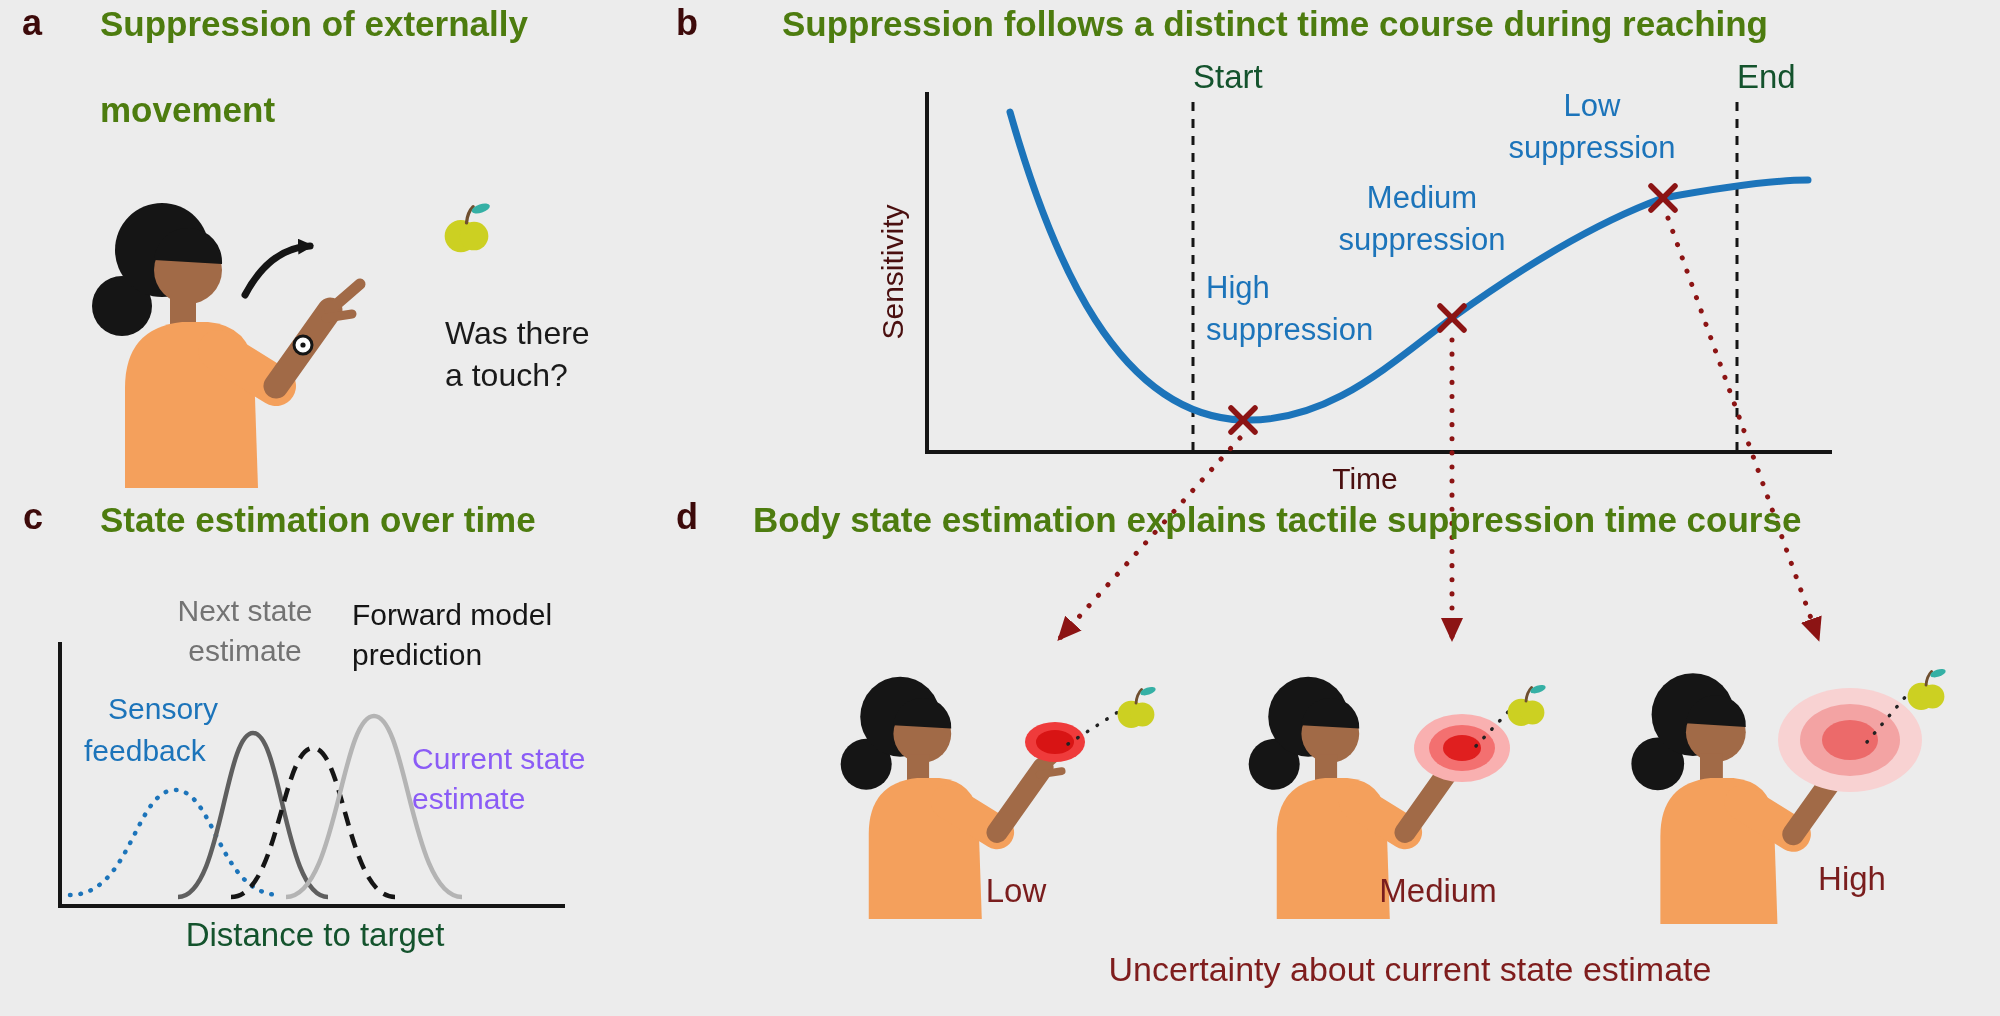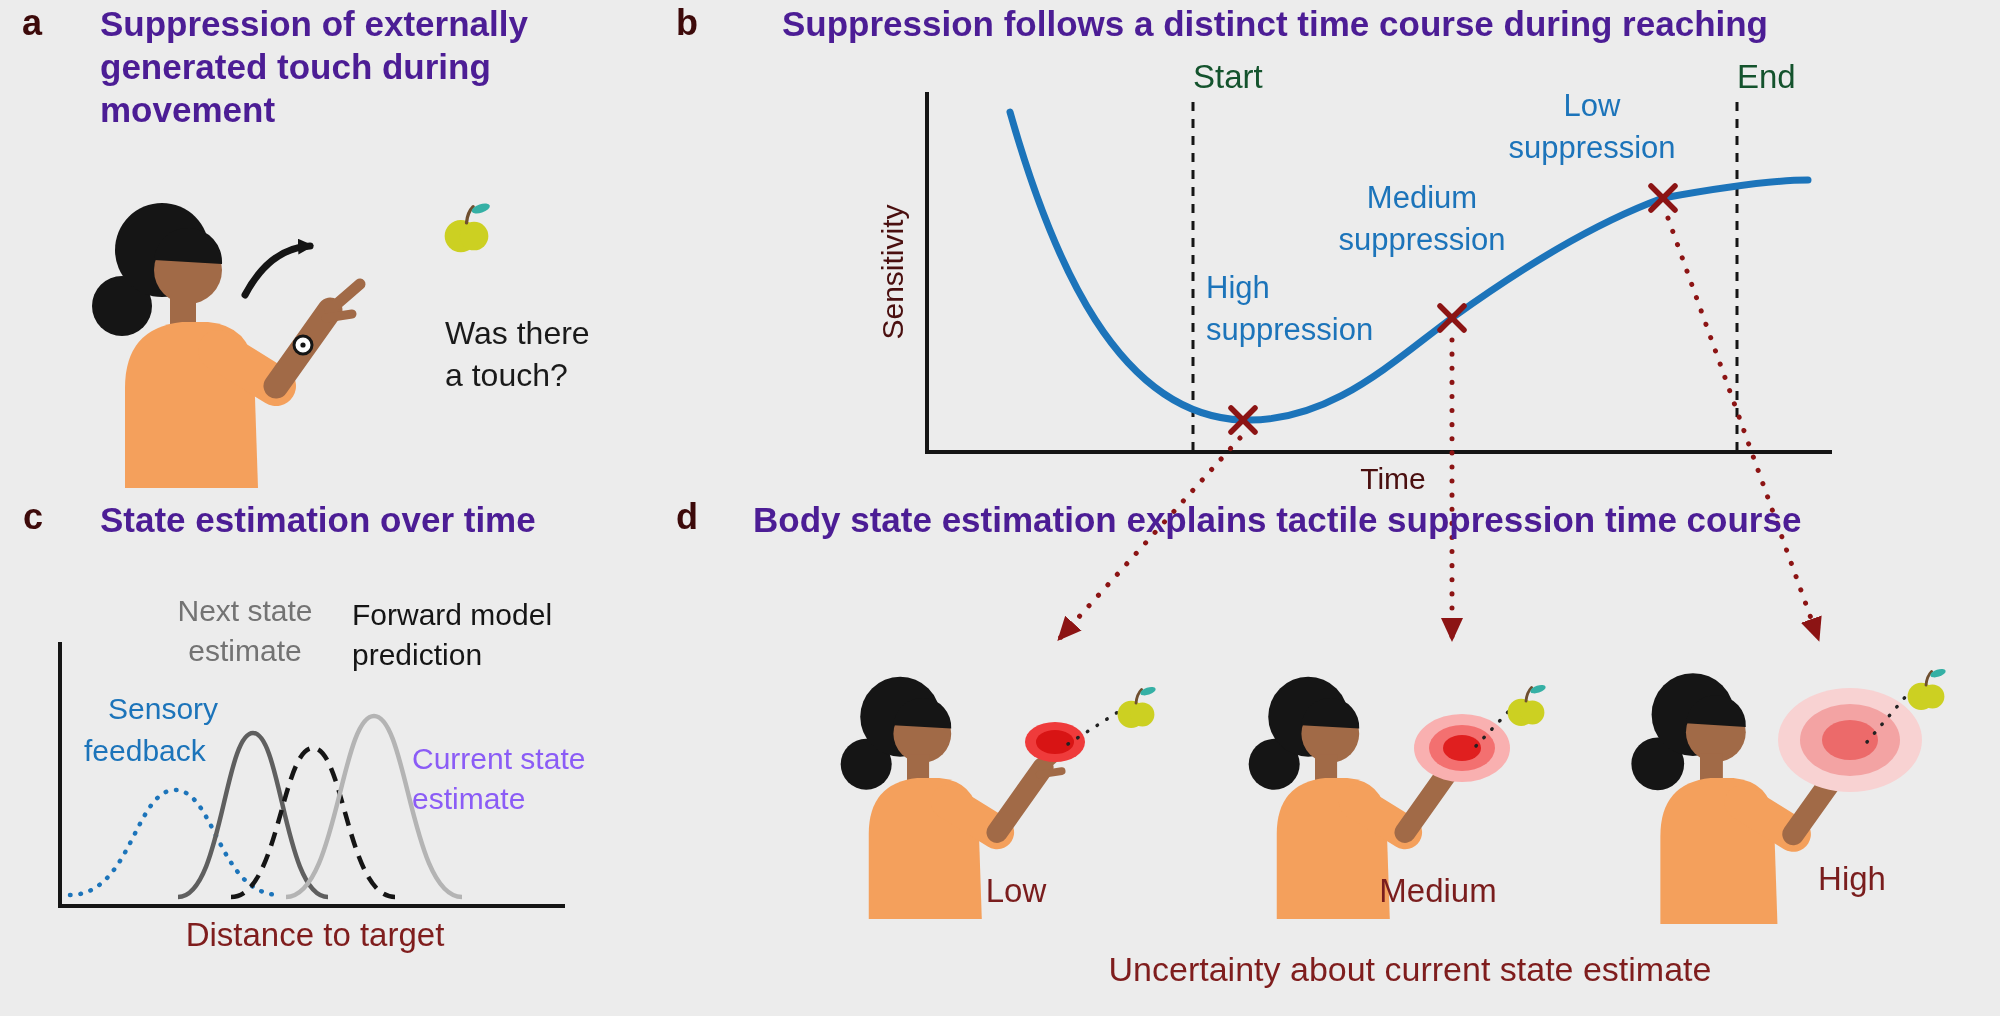--- a/index.html
+++ b/index.html
@@ -1,21 +1,21 @@
 <!DOCTYPE html>
 <html><head>
 <meta charset="utf-8">
 <style>
   html,body{margin:0;padding:0;}
   body{font-family:"Liberation Sans","DejaVu Sans",sans-serif;}
   #figure{position:relative;width:2000px;height:1016px;background:#ececec;overflow:hidden;}
   #art{position:absolute;left:0;top:0;}
   .lbl{position:absolute;white-space:nowrap;line-height:1.15;}
   .panel-letter{font-size:36px;font-weight:bold;color:#3d0a0a;}
-  .panel-title{font-size:35px;font-weight:bold;color:#4c1d95;}
+  .panel-title{font-size:35px;font-weight:bold;color:#4d7c0f;}
   .axis-label{font-size:30px;color:#4a0f0f;}
   .tick-label{font-size:33px;color:#14532d;}
   .blue-note{font-size:31px;color:#1c74ba;line-height:40px;}
   .c-label{font-size:30px;line-height:38px;}
   .blue-text{color:#1c74ba;}
   .gray-text{color:#737373;}
   .lightgray-text{color:#8b5cf6;}
   .black-text{color:#151515;}
   .question{font-size:32px;color:#1a1a1a;line-height:42px;}
   .level-label{font-size:33px;color:#7a1d1d;}
@@ -130,51 +130,50 @@
         <ellipse cx="1850" cy="740" rx="50" ry="36" fill="#f3a3a3"></ellipse>
         <ellipse cx="1850" cy="740" rx="28" ry="20" fill="#ec6a6a"></ellipse>
       </g>
       <line x1="1867" y1="742" x2="1906" y2="696" stroke="#222222" stroke-width="3.5" stroke-linecap="round" stroke-dasharray="0.5 11"></line>
       <use href="#apple-shape" transform="translate(1902,666) scale(0.8)"></use>
     </g>
   </svg>
 
   <div class="lbl panel-letter" style="left:22px;top:2px;">a</div>
   <div class="lbl panel-title" style="left:100px;top:4px;">Suppression of externally</div>
-  <div class="lbl panel-title" style="left:100px;top:47px;">generated touch during</div>
   <div class="lbl panel-title" style="left:100px;top:90px;">movement</div>
   <div class="lbl question" style="left:445px;top:312px;">Was there</div>
   <div class="lbl question" style="left:445px;top:354px;">a touch?</div>
 
   <div class="lbl panel-letter" style="left:676px;top:2px;">b</div>
   <div class="lbl panel-title" style="left:782px;top:4px;">Suppression follows a distinct time course during reaching</div>
   <div class="lbl tick-label center" style="left:1193px;top:58px;">Start</div>
   <div class="lbl tick-label center" style="left:1737px;top:58px;">End</div>
   <div class="lbl axis-label v-rotate" style="left:893px;top:272px;">Sensitivity</div>
-  <div class="lbl axis-label h-center" style="left:1365px;top:462px;margin-left:28px;">Time</div>
+  <div class="lbl axis-label h-center" style="left:1365px;top:462px;">Time</div>
 
   <div class="lbl blue-note" style="left:1206px;top:268px;">High</div>
   <div class="lbl blue-note" style="left:1206px;top:310px;">suppression</div>
   <div class="lbl blue-note h-center" style="left:1422px;top:178px;">Medium</div>
   <div class="lbl blue-note h-center" style="left:1422px;top:220px;">suppression</div>
   <div class="lbl blue-note h-center" style="left:1592px;top:86px;">Low</div>
   <div class="lbl blue-note h-center" style="left:1592px;top:128px;">suppression</div>
 
   <div class="lbl panel-letter" style="left:23px;top:496px;">c</div>
   <div class="lbl panel-title" style="left:100px;top:500px;">State estimation over time</div>
 
   <div class="lbl c-label gray-text h-center" style="left:245px;top:592px;">Next state</div>
   <div class="lbl c-label gray-text h-center" style="left:245px;top:632px;">estimate</div>
   <div class="lbl c-label black-text" style="left:352px;top:596px;">Forward model</div>
   <div class="lbl c-label black-text" style="left:352px;top:636px;">prediction</div>
   <div class="lbl c-label blue-text" style="left:84px;top:690px;margin-left:24px;">Sensory</div>
   <div class="lbl c-label blue-text" style="left:84px;top:732px;">feedback</div>
   <div class="lbl c-label lightgray-text" style="left:412px;top:740px;">Current state</div>
   <div class="lbl c-label lightgray-text" style="left:412px;top:780px;">estimate</div>
-  <div class="lbl h-center" style="left:315px;top:916px;font-size:33px;color:#7f1d1d;">Distance to target</div>
+  <div class="lbl h-center" style="left:315px;top:916px;font-size:33px;color:#14532d;">Distance to target</div>
 
   <div class="lbl panel-letter" style="left:676px;top:496px;">d</div>
   <div class="lbl panel-title" style="left:753px;top:500px;">Body state estimation explains tactile suppression time course</div>
 
   <div class="lbl level-label h-center" style="left:1016px;top:872px;">Low</div>
   <div class="lbl level-label h-center" style="left:1438px;top:872px;">Medium</div>
   <div class="lbl level-label h-center" style="left:1852px;top:860px;">High</div>
   <div class="lbl caption h-center" style="left:1410px;top:950px;">Uncertainty about current state estimate</div>
 
 </div>

